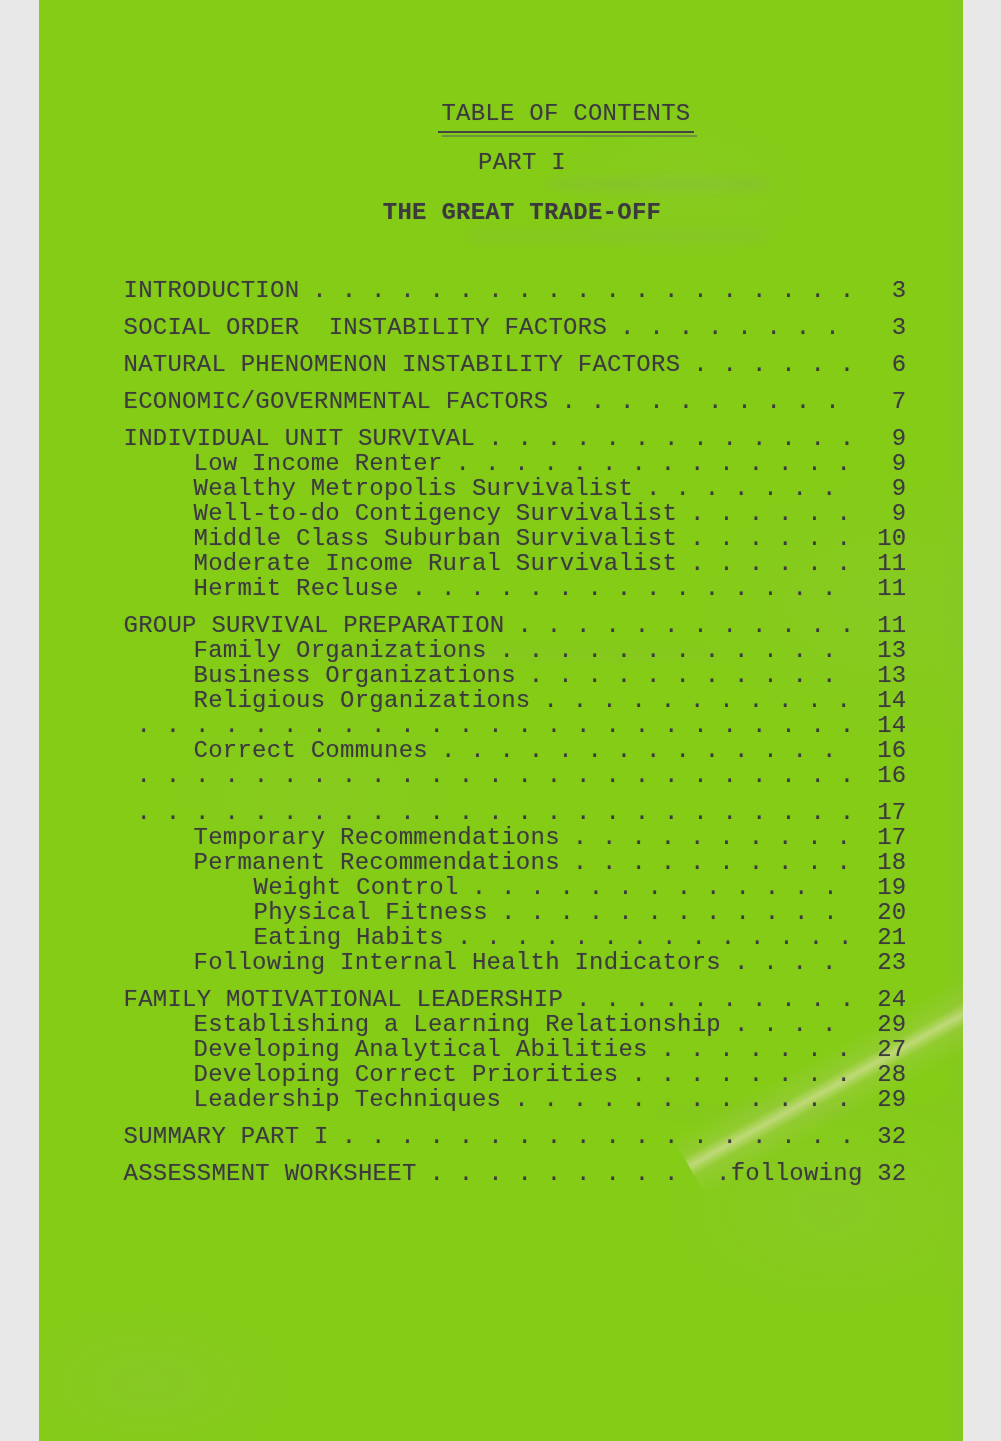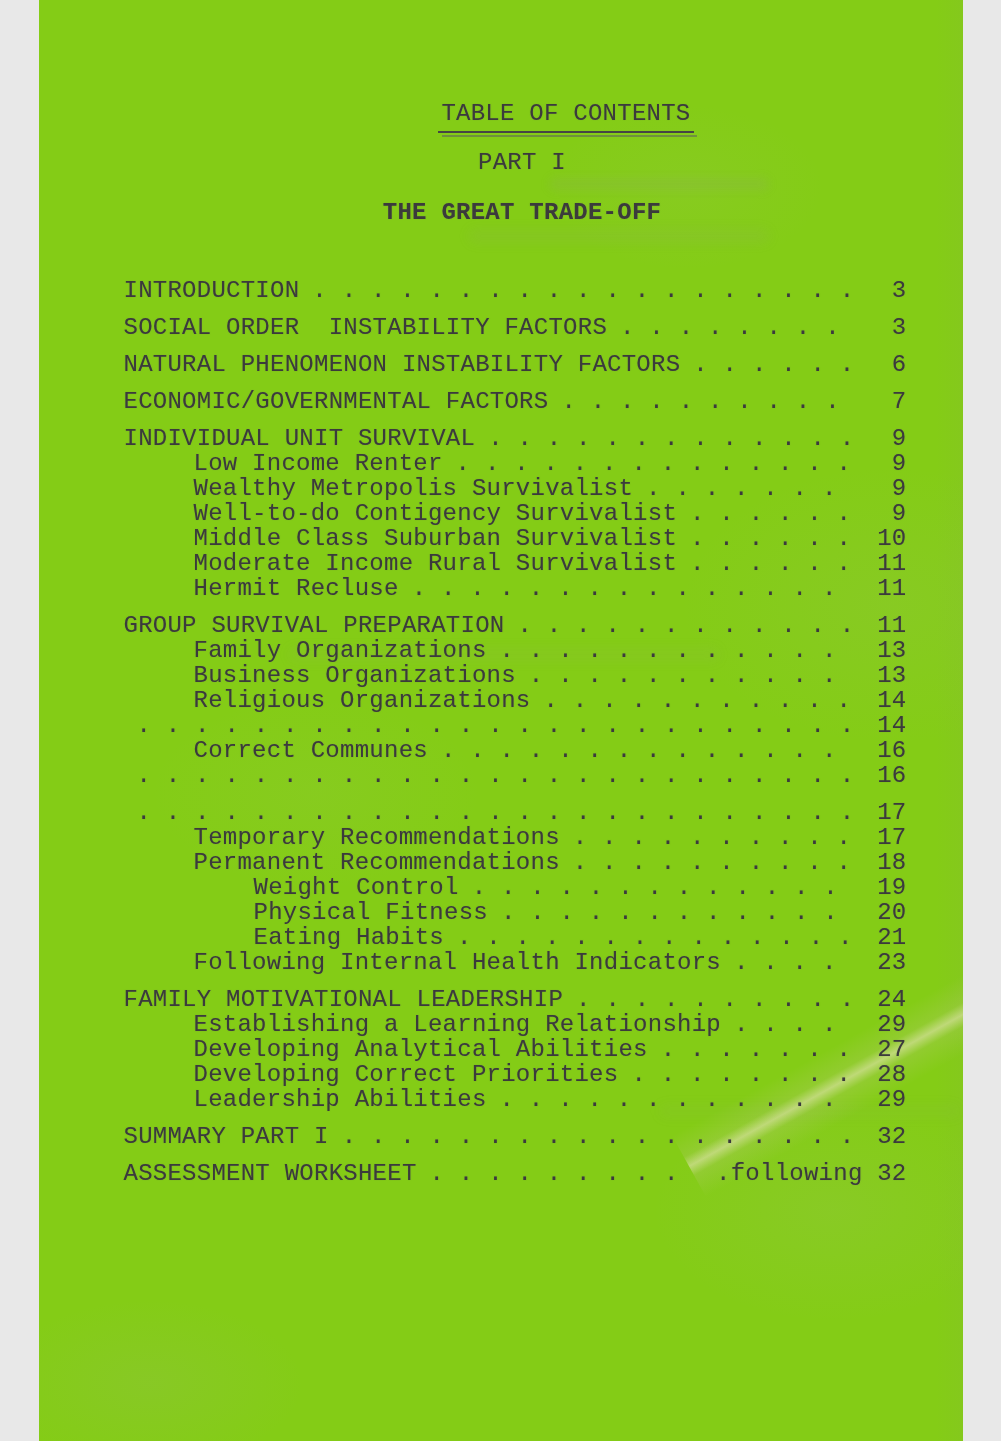--- a/index.html
+++ b/index.html
@@ -243,21 +243,21 @@
     <span class="lbl lvl1">Developing Analytical Abilities</span>
     <span class="leader">. . . . . . . . . . . . . . . . . . . . . . . . . . . . . . . . . . . . . . . . . . . . . . . . . . . . . . . . . . . . </span>
     <span class="pagenum">27</span>
   </div>
         <div class="row">
     <span class="lbl lvl1">Developing Correct Priorities</span>
     <span class="leader">. . . . . . . . . . . . . . . . . . . . . . . . . . . . . . . . . . . . . . . . . . . . . . . . . . . . . . . . . . . . </span>
     <span class="pagenum">28</span>
   </div>
         <div class="row">
-    <span class="lbl lvl1">Leadership Abilities</span>
+    <span class="lbl lvl1">Leadership Techniques</span>
     <span class="leader">. . . . . . . . . . . . . . . . . . . . . . . . . . . . . . . . . . . . . . . . . . . . . . . . . . . . . . . . . . . . </span>
     <span class="pagenum">29</span>
   </div>
       </div>
       <div class="group">
         <div class="row">
     <span class="lbl">SUMMARY PART I</span>
     <span class="leader">. . . . . . . . . . . . . . . . . . . . . . . . . . . . . . . . . . . . . . . . . . . . . . . . . . . . . . . . . . . . </span>
     <span class="pagenum">32</span>
   </div>

